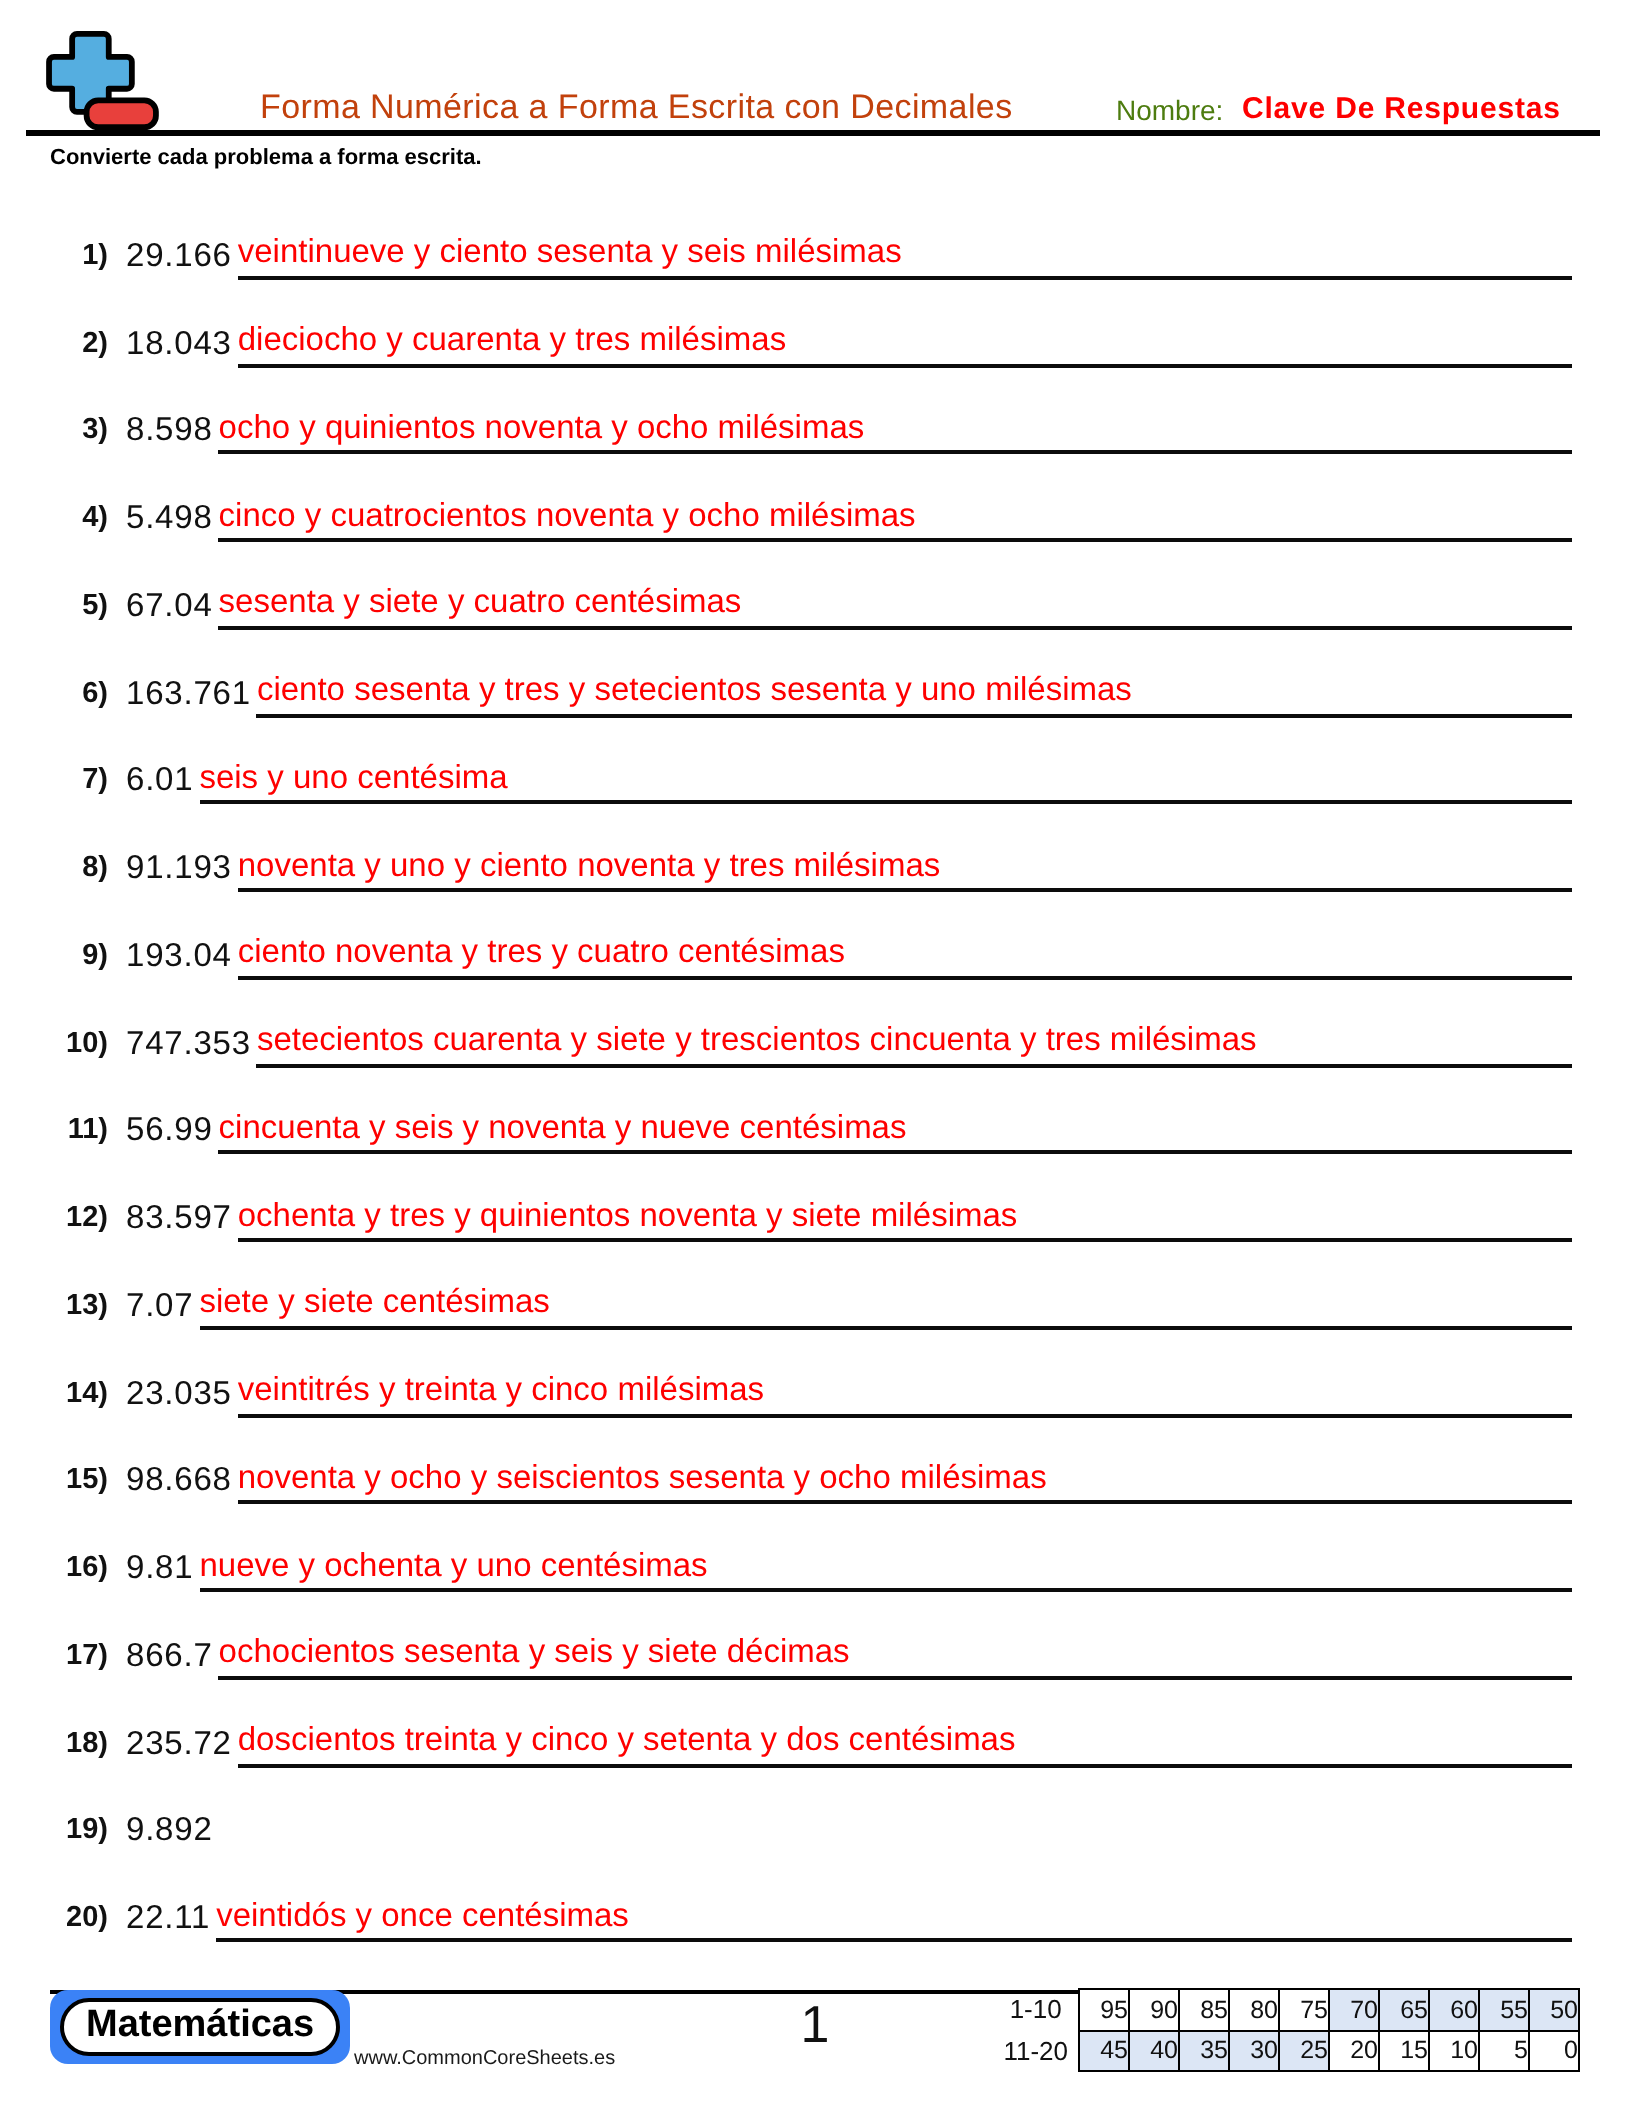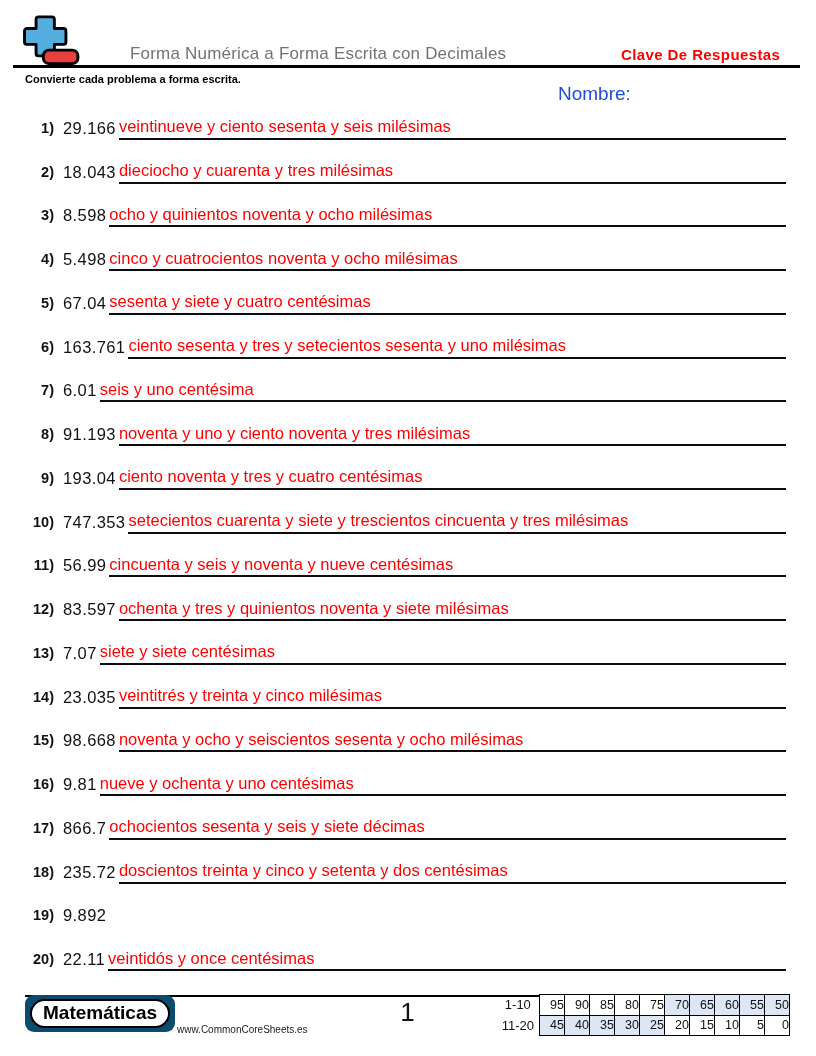--- a/index.html
+++ b/index.html
@@ -28,30 +28,29 @@
     width: 58px; height: 52px;
     z-index: 2;
   }
   .logo svg { width: 100%; height: 100%; }
   .doc-title {
     position: absolute;
     left: 130px; top: 44px;
     font-size: 17px;
     font-weight: 500;
     letter-spacing: 0.2px;
-    color: #737373;
+    color: #c2410c;
     white-space: nowrap;
   }
   .name-label {
     position: absolute;
     left: 558px; top: 47px;
-    font-size: 19px;
-    color: #1d4ed8;
-    white-space: nowrap;
-    margin-top: 36px;
+    font-size: 14px;
+    color: #4d7c0f;
+    white-space: nowrap;
   }
   .name-value {
     position: absolute;
     left: 621px; top: 46px;
     font-size: 15px;
     font-weight: bold;
     letter-spacing: 0.4px;
     color: var(--answer-red, #fe0000);
     white-space: nowrap;
   }
@@ -108,21 +107,21 @@
     height: 46px;
   }
   .footer-rule {
     position: absolute;
     left: 0; right: 0; top: 0;
     border-top: 2.5px solid #000;
   }
   .badge {
     position: absolute;
     left: 0; top: 0;
-    background: #0c4a6e;
+    background: #3b82f6;
     border-radius: 9px;
     padding: 4px 5px;
   }
   .badge-inner {
     background: #fff;
     border: 2px solid #000;
     border-radius: 16px;
     padding: 1px 11px 2px 11px;
     font-size: 19px;
     font-weight: bold;

